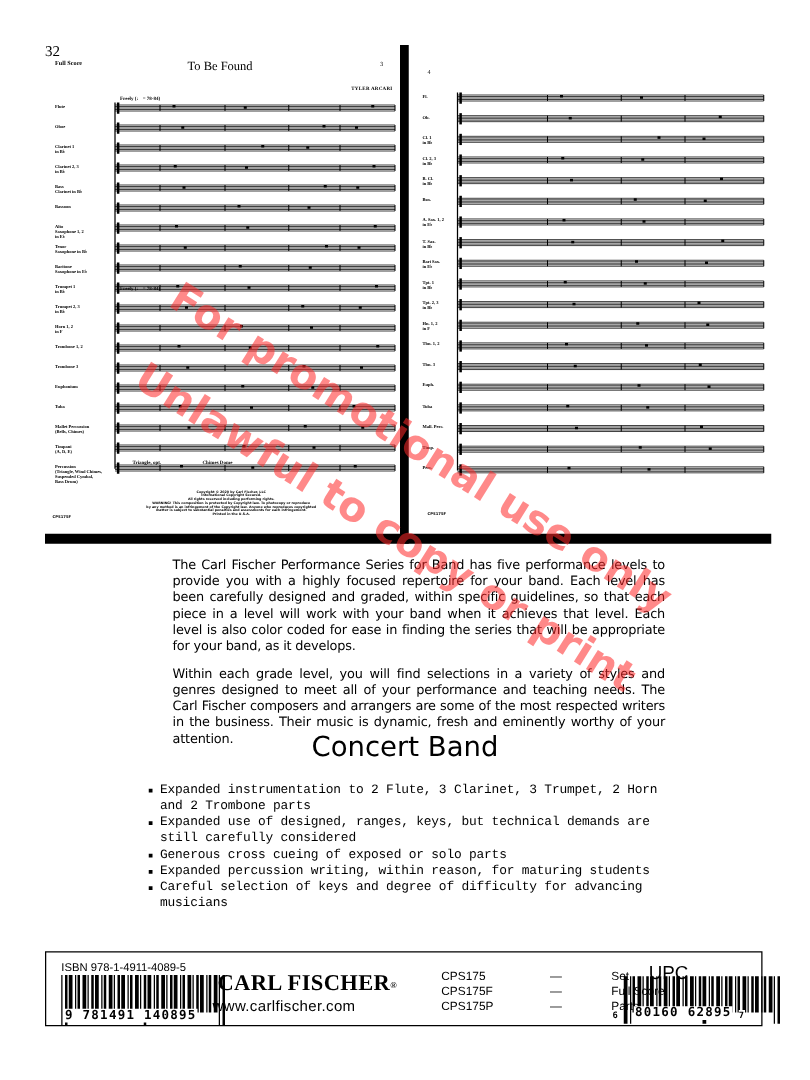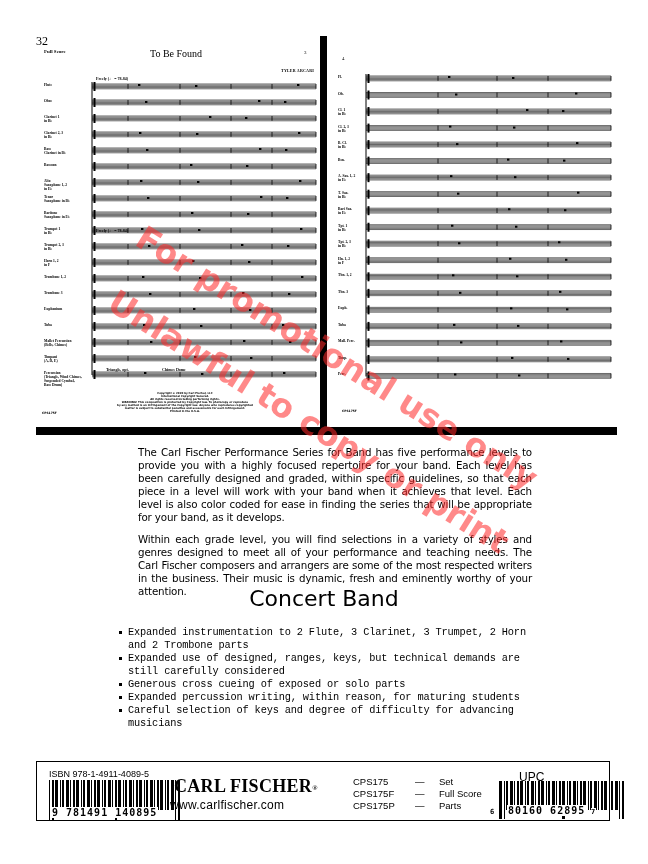--- a/index.html
+++ b/index.html
@@ -29,24 +29,24 @@
 
   .footer-box { position: absolute; left: 36px; top: 761px; width: 574px; height: 60px; border: 1.5px solid #000; box-sizing: border-box; }
   .isbn-label { position: absolute; left: 12px; top: 7px; font-family: "Liberation Sans", sans-serif; font-size: 9px; }
   .barcode { position: absolute; display: flex; align-items: flex-start; }
   .barcode span { display: block; background: #000; }
   .barcode-digits { position: absolute; font-family: "DejaVu Sans Mono", monospace; font-weight: bold; font-size: 10px; background: #fff; letter-spacing: 1px; }
   .brand { position: absolute; left: 137px; top: 14px; font-family: "Liberation Serif", serif; font-weight: bold; font-size: 18px; letter-spacing: 0.3px; }
   .brand .reg { font-size: 7px; vertical-align: 2px; }
   .website { position: absolute; left: 133px; top: 36px; font-family: "Liberation Sans", sans-serif; font-size: 12px; letter-spacing: 0.3px; }
   .codes { position: absolute; left: 316px; top: 14px; font-family: "Liberation Sans", sans-serif; font-size: 9.5px; line-height: 12px; }
-  .codes .row { display: flex; }
+  .codes .row { display: flex; gap: 25px; }
   .codes .code { width: 62px; }
   .codes .dash { width: 24px; }
-  .upc-label { position: absolute; left: 482px; top: 8px; font-family: "Liberation Sans", sans-serif; font-size: 12px; }
+  .upc-label { position: absolute; left: 482px; top: 8px; font-family: "Liberation Sans", sans-serif; font-size: 15px; }
 
   .watermark { position: absolute; pointer-events: none; color: rgba(255, 40, 40, 0.55); font-family: "DejaVu Sans", sans-serif; font-weight: bold; white-space: nowrap; transform-origin: left top; }
   .wm1 { left: 150px; top: 218px; font-size: 33px; transform: rotate(32deg); }
   .wm2 { left: 122px; top: 282px; font-size: 33px; transform: rotate(32deg); }
 </style>
 </head>
 <body>
 
 <div class="page-number">32</div>
 

